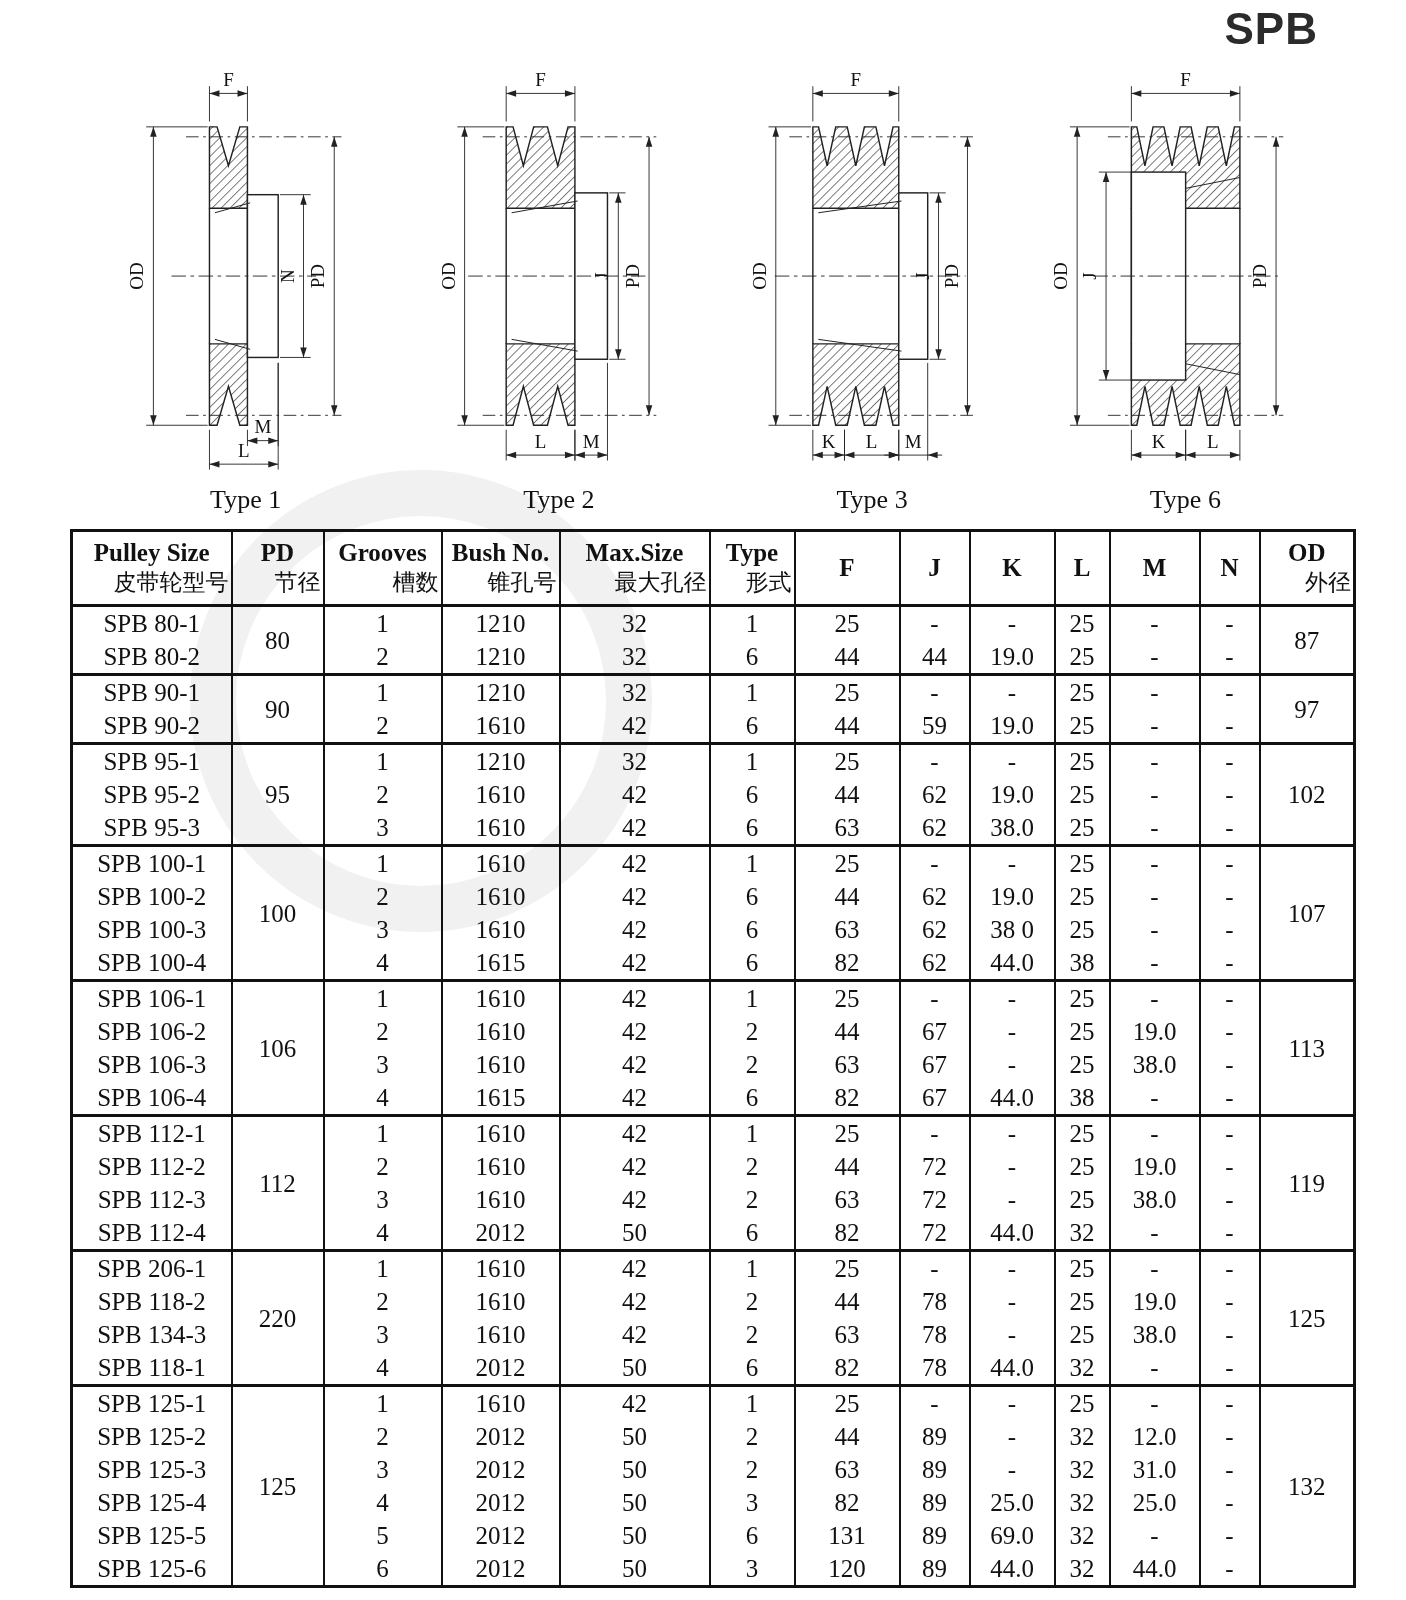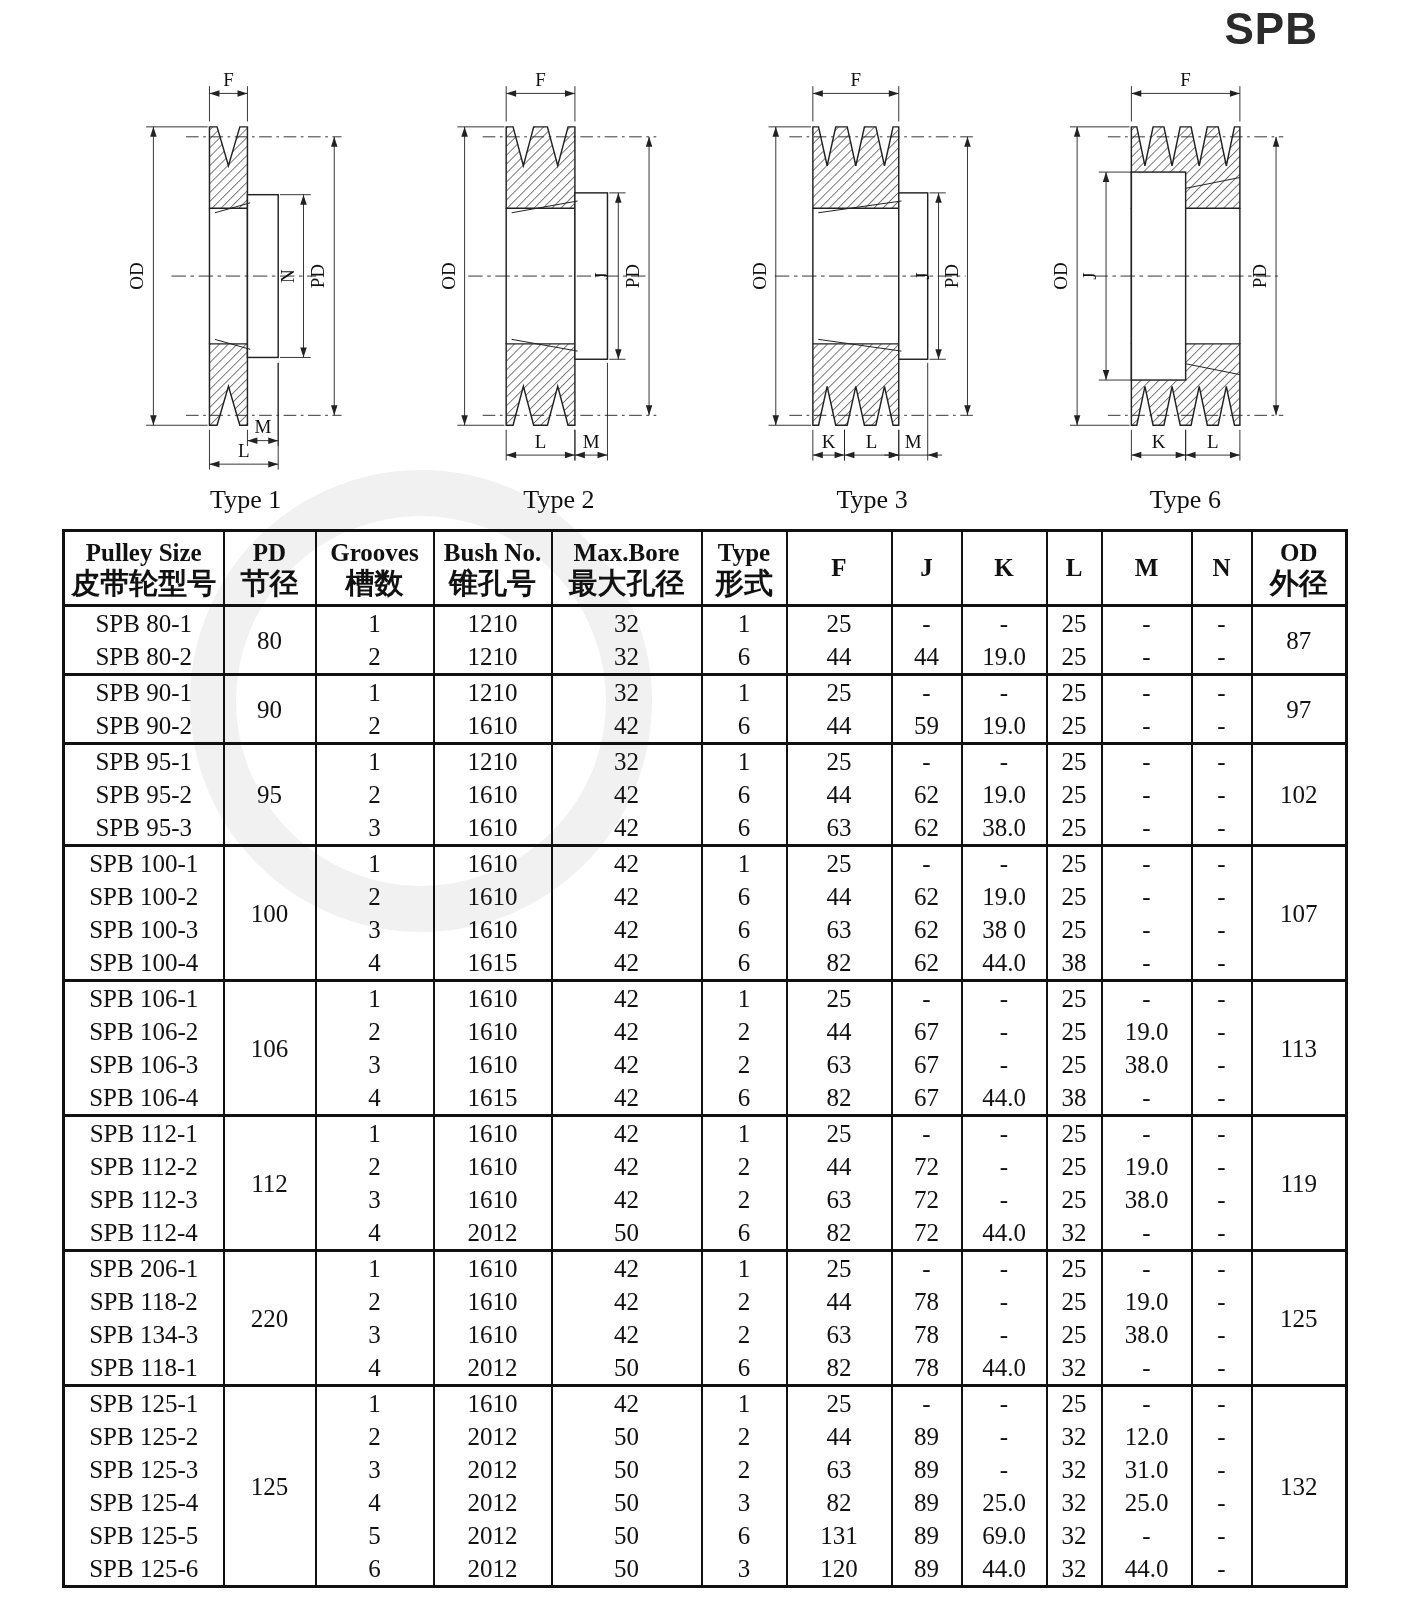--- a/index.html
+++ b/index.html
@@ -63,37 +63,38 @@
     margin-top: 10px;
     color: #111;
   }
 
   .table-wrap { margin: 14px 0 0 62px; position: relative; z-index: 1; }
   table.spec-table {
     border-collapse: collapse;
     table-layout: fixed;
     width: 1283px;
     background: transparent;
+    margin-left: 8px;
   }
   .spec-table th, .spec-table td {
     border-left: 2px solid #111;
     border-right: 2px solid #111;
     text-align: center;
     vertical-align: middle;
     padding: 0;
     overflow: hidden;
   }
   table.spec-table { border: 3px solid #111; }
   .spec-table thead th {
     border-top: 3px solid #111;
     border-bottom: 3px solid #111;
     padding: 6px 2px;
   }
   .h-en { font-weight: bold; font-size: 25px; line-height: 30px; }
-  .h-zh { font-weight: bold; font-size: 29px; line-height: 30px; }
+  .h-zh { font-weight: normal; font-size: 23px; line-height: 30px; text-align: right; }
   .spec-table td {
     border-top: none;
     border-bottom: none;
     height: 33px;
     font-size: 25px;
     line-height: 33px;
   }
   .spec-table tr.group-start td { border-top: 3px solid #111; }
 </style>
 </head>
@@ -358,21 +359,21 @@
               </th>
             <th>
                 <div class="h-en">Grooves</div>
                 <div class="h-zh">槽数</div>
               </th>
             <th>
                 <div class="h-en">Bush No.</div>
                 <div class="h-zh">锥孔号</div>
               </th>
             <th>
-                <div class="h-en">Max.Bore</div>
+                <div class="h-en">Max.Size</div>
                 <div class="h-zh">最大孔径</div>
               </th>
             <th>
                 <div class="h-en">Type</div>
                 <div class="h-zh">形式</div>
               </th>
             <th>
                 <div class="h-en">F</div>
               </th>
             <th>

